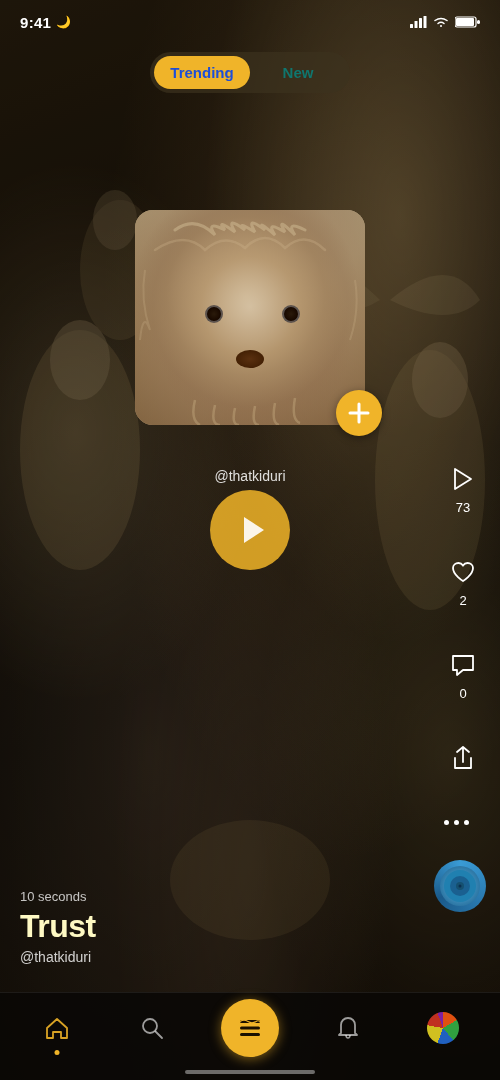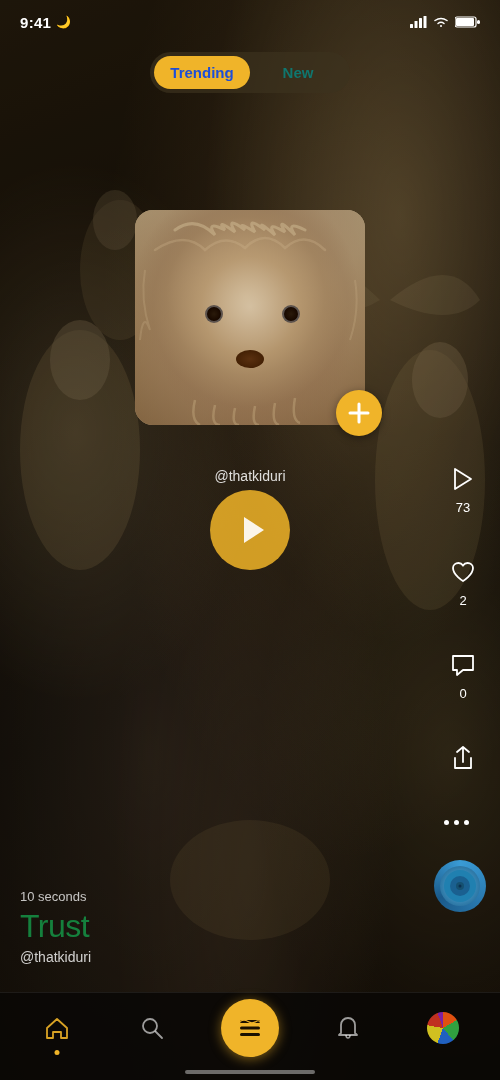--- a/index.html
+++ b/index.html
@@ -298,23 +298,23 @@
     }
 
     .duration-label {
       color: rgba(255,255,255,0.75);
       font-size: 13px;
       font-weight: 400;
       margin-bottom: 4px;
     }
 
     .video-title {
-      color: #15803d;
+      color: #fef9c3;
       font-size: 32px;
-      font-weight: 400;
+      font-weight: 700;
       letter-spacing: -0.5px;
       margin-bottom: 4px;
     }
 
     .video-author {
       color: rgba(255,255,255,0.8);
       font-size: 14px;
       font-weight: 400;
     }
 

